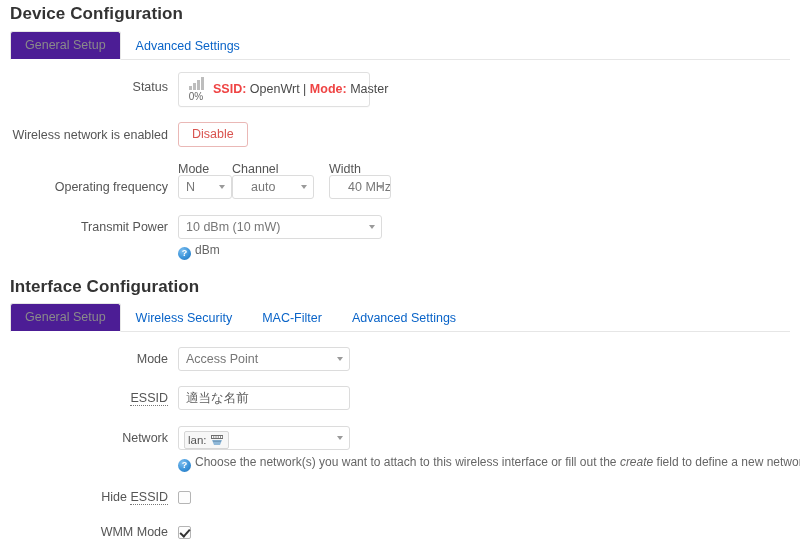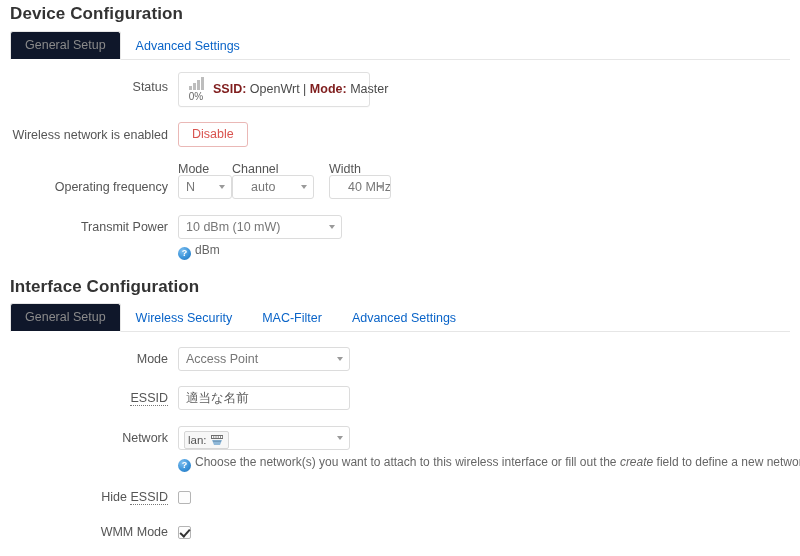--- a/index.html
+++ b/index.html
@@ -39,21 +39,21 @@
     cursor: pointer;
     white-space: nowrap;
     position: relative;
     top: 1px;
     border: 1px solid transparent;
     border-bottom: none;
     background: transparent;
   }
   .tab.active {
     color: #8a8a8a;
-    background: #0f172a;
+    background: #4c1d95;
     border: 1px solid #e6e6e6;
     border-bottom: 1px solid #ffffff;
     border-top-left-radius: 3px;
     border-top-right-radius: 3px;
     cursor: default;
   }
   .lbl {
     position: absolute;
     font-size: 12.5px;
     color: #555555;
@@ -86,21 +86,21 @@
     flex: none;
   }
   .sig-bars { display: flex; align-items: flex-end; height: 13px; gap: 1px; }
   .sig-bars i { display: block; width: 3px; background: #bdbdbd; }
   .sig-bars i:nth-child(1) { height: 4px; }
   .sig-bars i:nth-child(2) { height: 7px; }
   .sig-bars i:nth-child(3) { height: 10px; }
   .sig-bars i:nth-child(4) { height: 13px; }
   .sig-pct { font-size: 10px; color: #666; line-height: 11px; margin-top: 1px; }
   .status-text { font-size: 12.5px; line-height: 15px; color: #4a4a4a; white-space: nowrap; }
-  .status-text b { color: #7f1d1d; }
+  .status-text b { color: #ef4444; }
   .status-text em { font-style: italic; color: #555; }
 
   
   .btn-disable {
     position: absolute;
     font-size: 12.5px;
     font-family: "Liberation Sans", sans-serif;
     color: #d9534f;
     background: #ffffff;
     border: 1px solid #eab8b6;
@@ -253,21 +253,21 @@
     <span class="caret"></span>
   </div>
 
   <div class="minilbl" style="left:329px; top:162px;">Width</div>
   <div class="sel" style="left:329px; top:175px; width:62px;padding-left:18px;">
     <span>40 MHz</span>
     <span class="caret"></span>
   </div>
 
   <div class="lbl" style="left:8px; top:220px; width:160px;">Transmit Power</div>
-  <div class="sel" style="left:178px; top:215px; width:164px;">
+  <div class="sel" style="left:178px; top:215px; width:204px;">
     <span>10 dBm (10 mW)</span>
     <span class="caret"></span>
   </div>
   <div class="hint" style="left:178px; top:243px;">
     <span class="qmark">?</span><span>dBm</span>
   </div>
 
   <div class="section-title" style="left:10px; top:277px;">Interface Configuration</div>
 
   <div class="tabbar" style="left:10px; top:304px; width:780px;">

